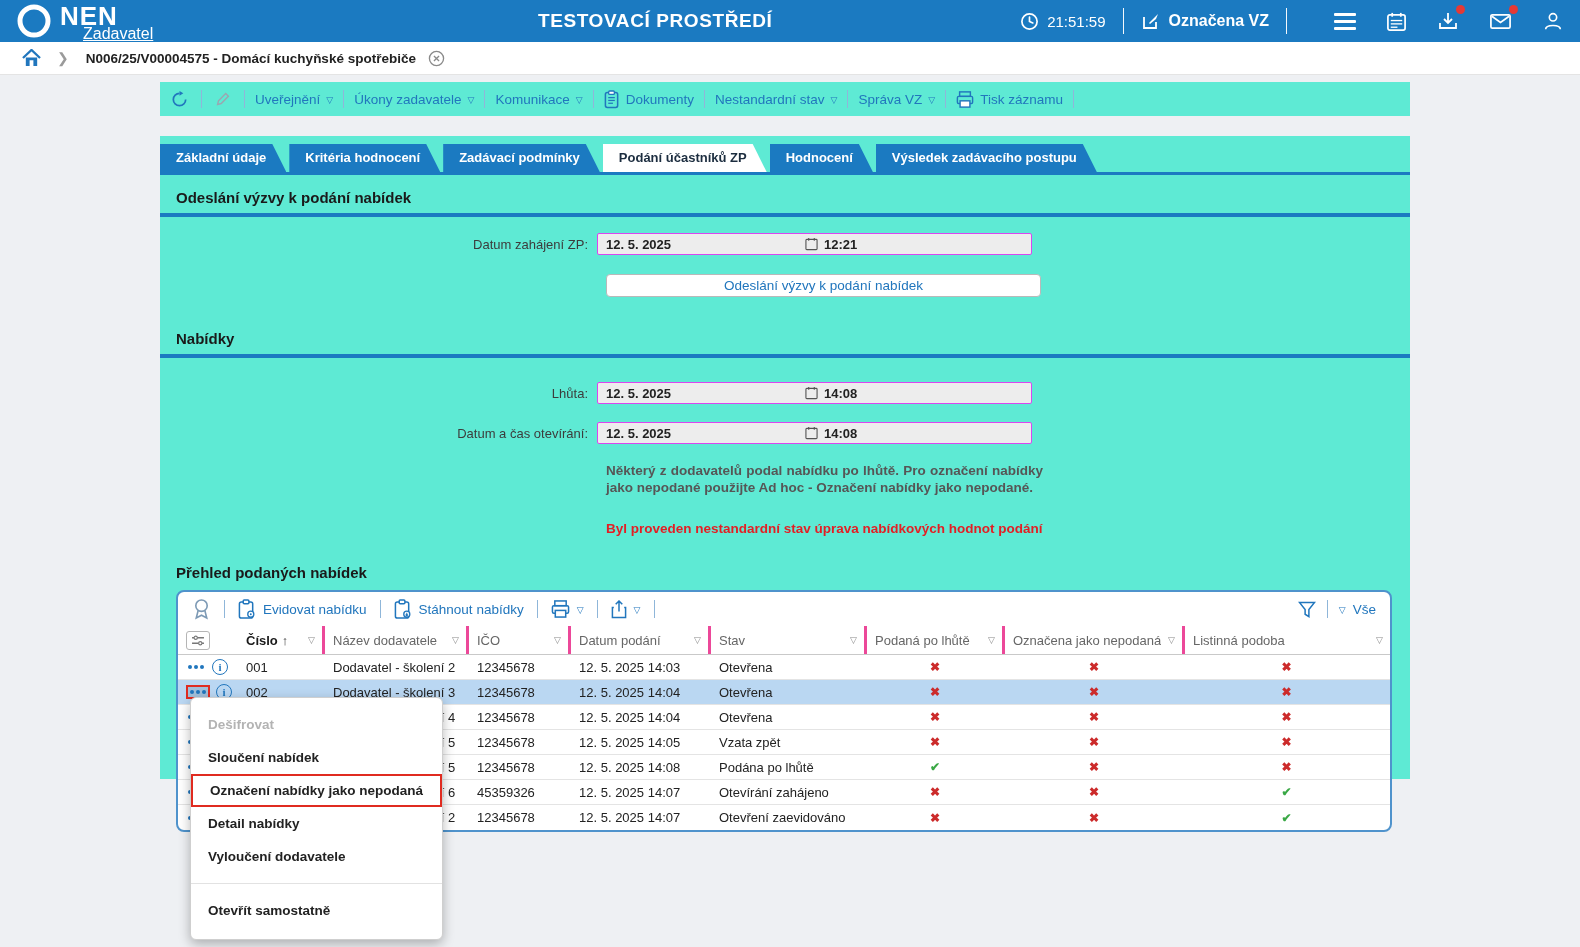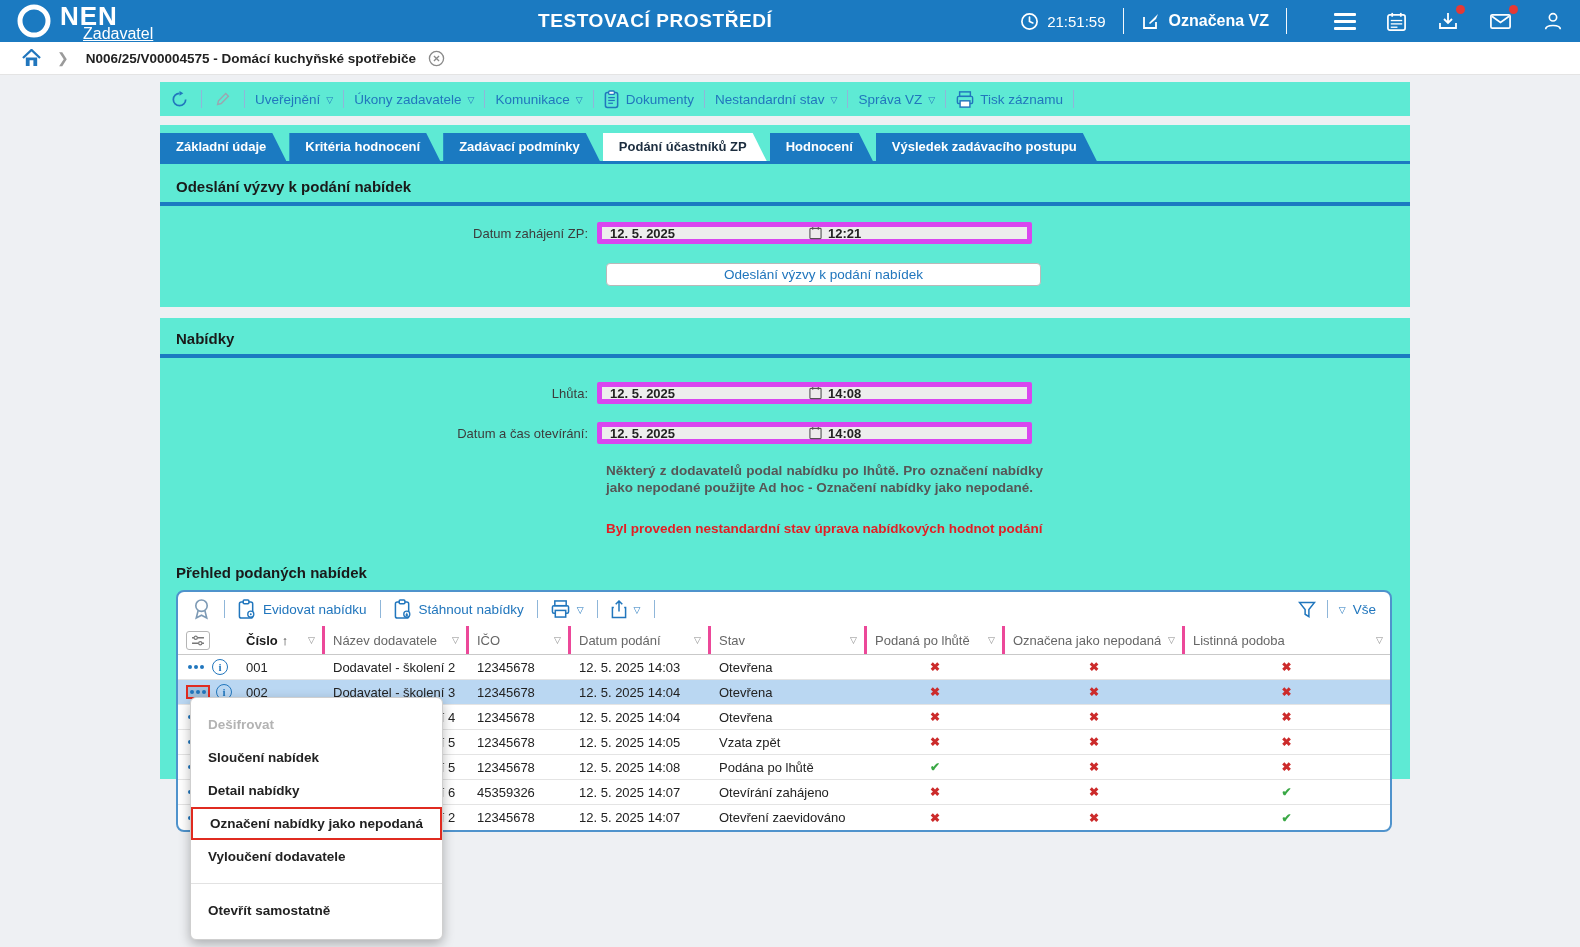--- a/index.html
+++ b/index.html
@@ -29,40 +29,40 @@
   .burger i{display:block;width:22px;height:3px;background:#fff;border-radius:1px;}
   
   .breadcrumb{height:33px;background:#fff;display:flex;align-items:center;border-bottom:1px solid #e4e4e4;}
   .bc-home{margin-left:22px;display:flex;}
   .bc-chev{color:#9a9a9a;font-size:14px;margin-left:16px;}
   .bc-text{font-weight:bold;font-size:13.5px;color:#222;margin-left:17px;}
   .bc-close{margin-left:12px;display:flex;cursor:pointer;}
   
   .card{position:absolute;left:160px;width:1250px;background:#5eead4;}
   #card-toolbar{top:82px;height:34px;display:flex;align-items:center;padding-left:8px;}
-  #card-main{top:125px;height:182px;}
+  #card-main{top:136px;height:182px;}
   #card-offers{top:318px;height:461px;}
   
   .tb-sep{width:1px;height:18px;background:#8fb6d9;margin:0 10px;}
   .tb-link{color:#2176bd;font-size:13.5px;display:flex;align-items:center;gap:6px;cursor:pointer;white-space:nowrap;}
   .tb-iconbtn{display:flex;align-items:center;cursor:pointer;margin:0 2px;}
   .caret{font-size:9px;position:relative;top:1px;}
   
   .tab-bar{display:flex;padding-top:8px;}
   .tab{height:28px;line-height:28px;padding:0 20px 0 16px;background:#1b7ac1;color:#fff;
        font-size:13px;font-weight:bold;margin-right:3px;cursor:pointer;
        clip-path:polygon(0 0, calc(100% - 14px) 0, 100% 100%, 0 100%);white-space:nowrap;}
   .tab.active{background:#fff;color:#1c2d3f;}
   .tab-underline{height:3px;background:#1b7ac1;}
   
   .sec-title{font-size:15px;font-weight:bold;color:#1a1a1a;margin:14px 0 0 16px;}
   .sec-line{height:4px;background:#1b7ac1;margin-top:7px;}
   .field-row{display:flex;align-items:center;}
   .field-label{width:437px;text-align:right;font-size:13px;color:#3c3c3c;padding-right:9px;}
-  .field-box{width:435px;height:22px;background:#ededed;border:5px solid #d946ef;border-radius:2px;
+  .field-box{width:435px;height:22px;background:#ededed;border:1px solid #d946ef;border-radius:2px;
              display:flex;align-items:center;}
   .fb-date{font-weight:bold;font-size:13px;color:#222;margin-left:8px;flex:0 0 199px;}
   .fb-time{font-weight:bold;font-size:13px;color:#222;margin-left:6px;}
   .wide-btn{display:block;margin:19px 0 0 446px;width:435px;height:23px;background:#fff;
             border:1px solid #b9b9b9;border-radius:4px;color:#2176bd;font-size:13.5px;
             font-family:"Liberation Sans",sans-serif;cursor:pointer;}
   .note-block{margin:18px 0 0 446px;width:437px;font-size:13.5px;font-weight:bold;color:#565656;
               text-align:justify;line-height:17px;}
   .warn-red{margin:25px 0 0 446px;font-size:13.5px;font-weight:bold;color:#e31e24;}
   .tbl-title{font-size:15px;font-weight:bold;color:#1a1a1a;margin:28px 0 9px 16px;}
@@ -596,18 +596,18 @@
             <span class="mark yes">✔</span>
           </div>
         </div>
       </div>
   </div>
 </div>
 
 <div class="ctx-menu" id="ctx-menu">
     <div class="ctx-item disabled">Dešifrovat</div>
     <div class="ctx-item">Sloučení nabídek</div>
+    <div class="ctx-item highlighted">Označení nabídky jako nepodaná</div>
     <div class="ctx-item">Detail nabídky</div>
-    <div class="ctx-item highlighted">Označení nabídky jako nepodaná</div>
     <div class="ctx-item">Vyloučení dodavatele</div>
     <div class="ctx-div"></div>
     <div class="ctx-item">Otevřít samostatně</div>
   </div>
 
 </body></html>

